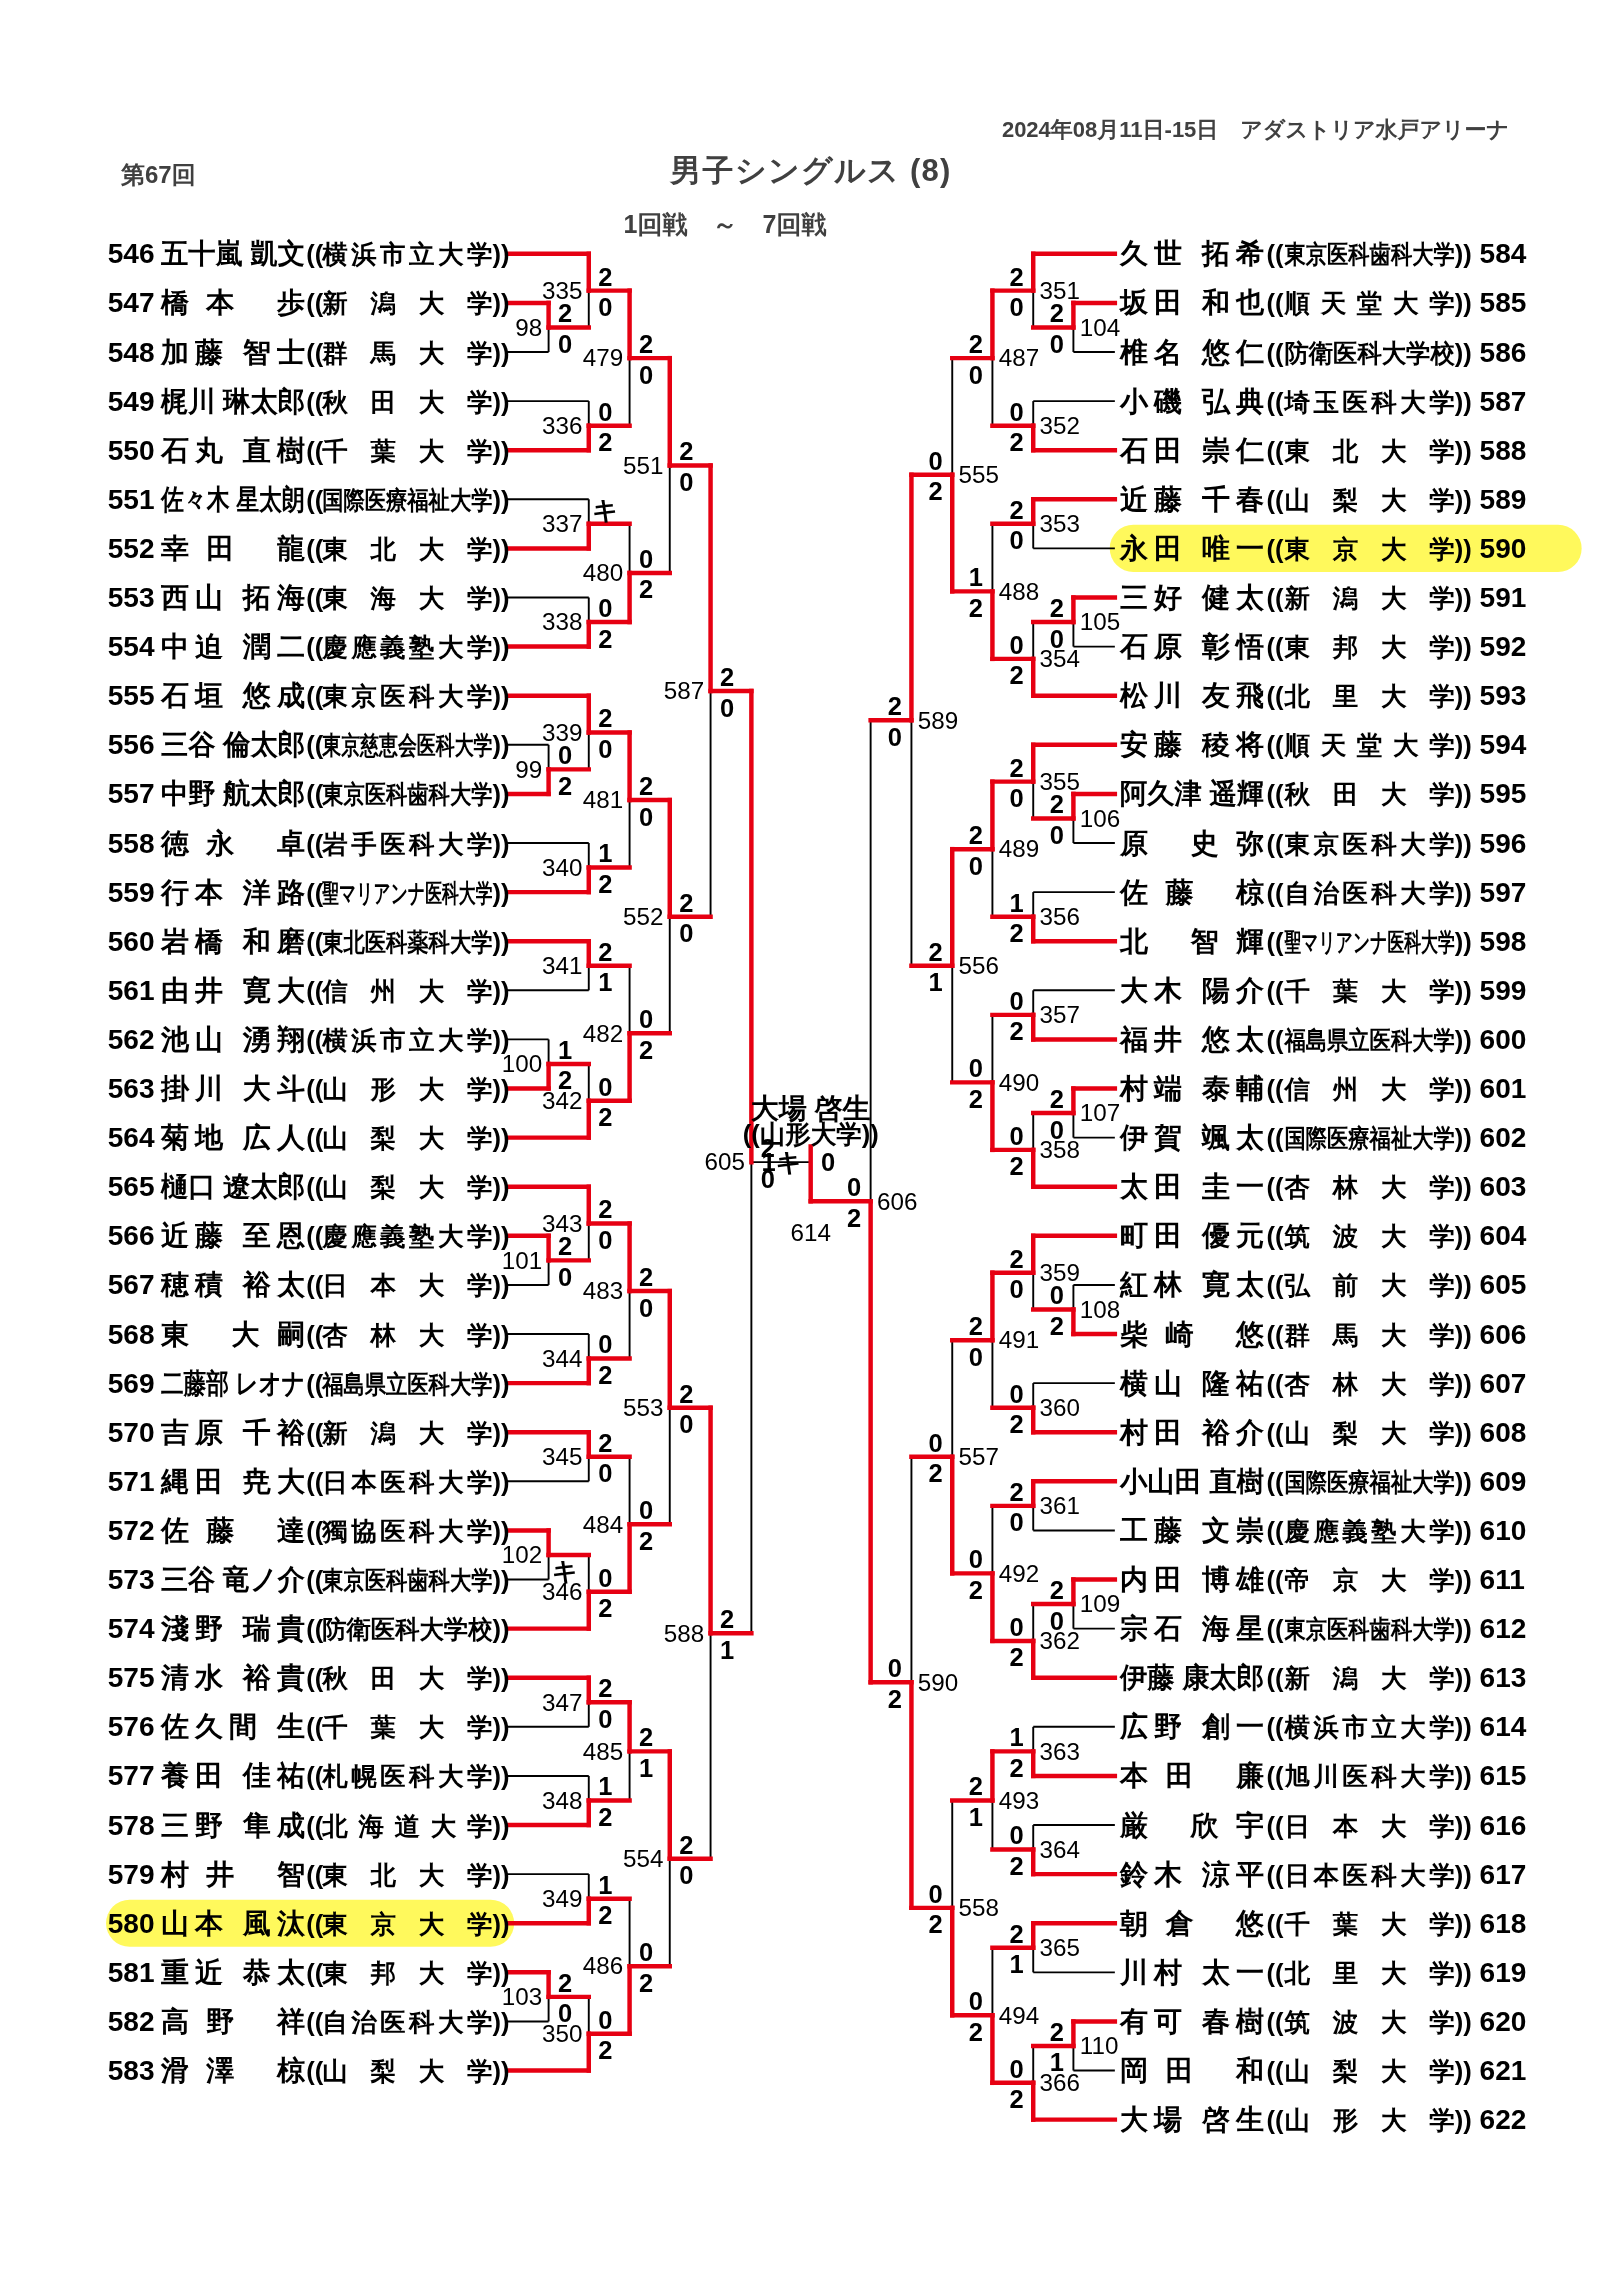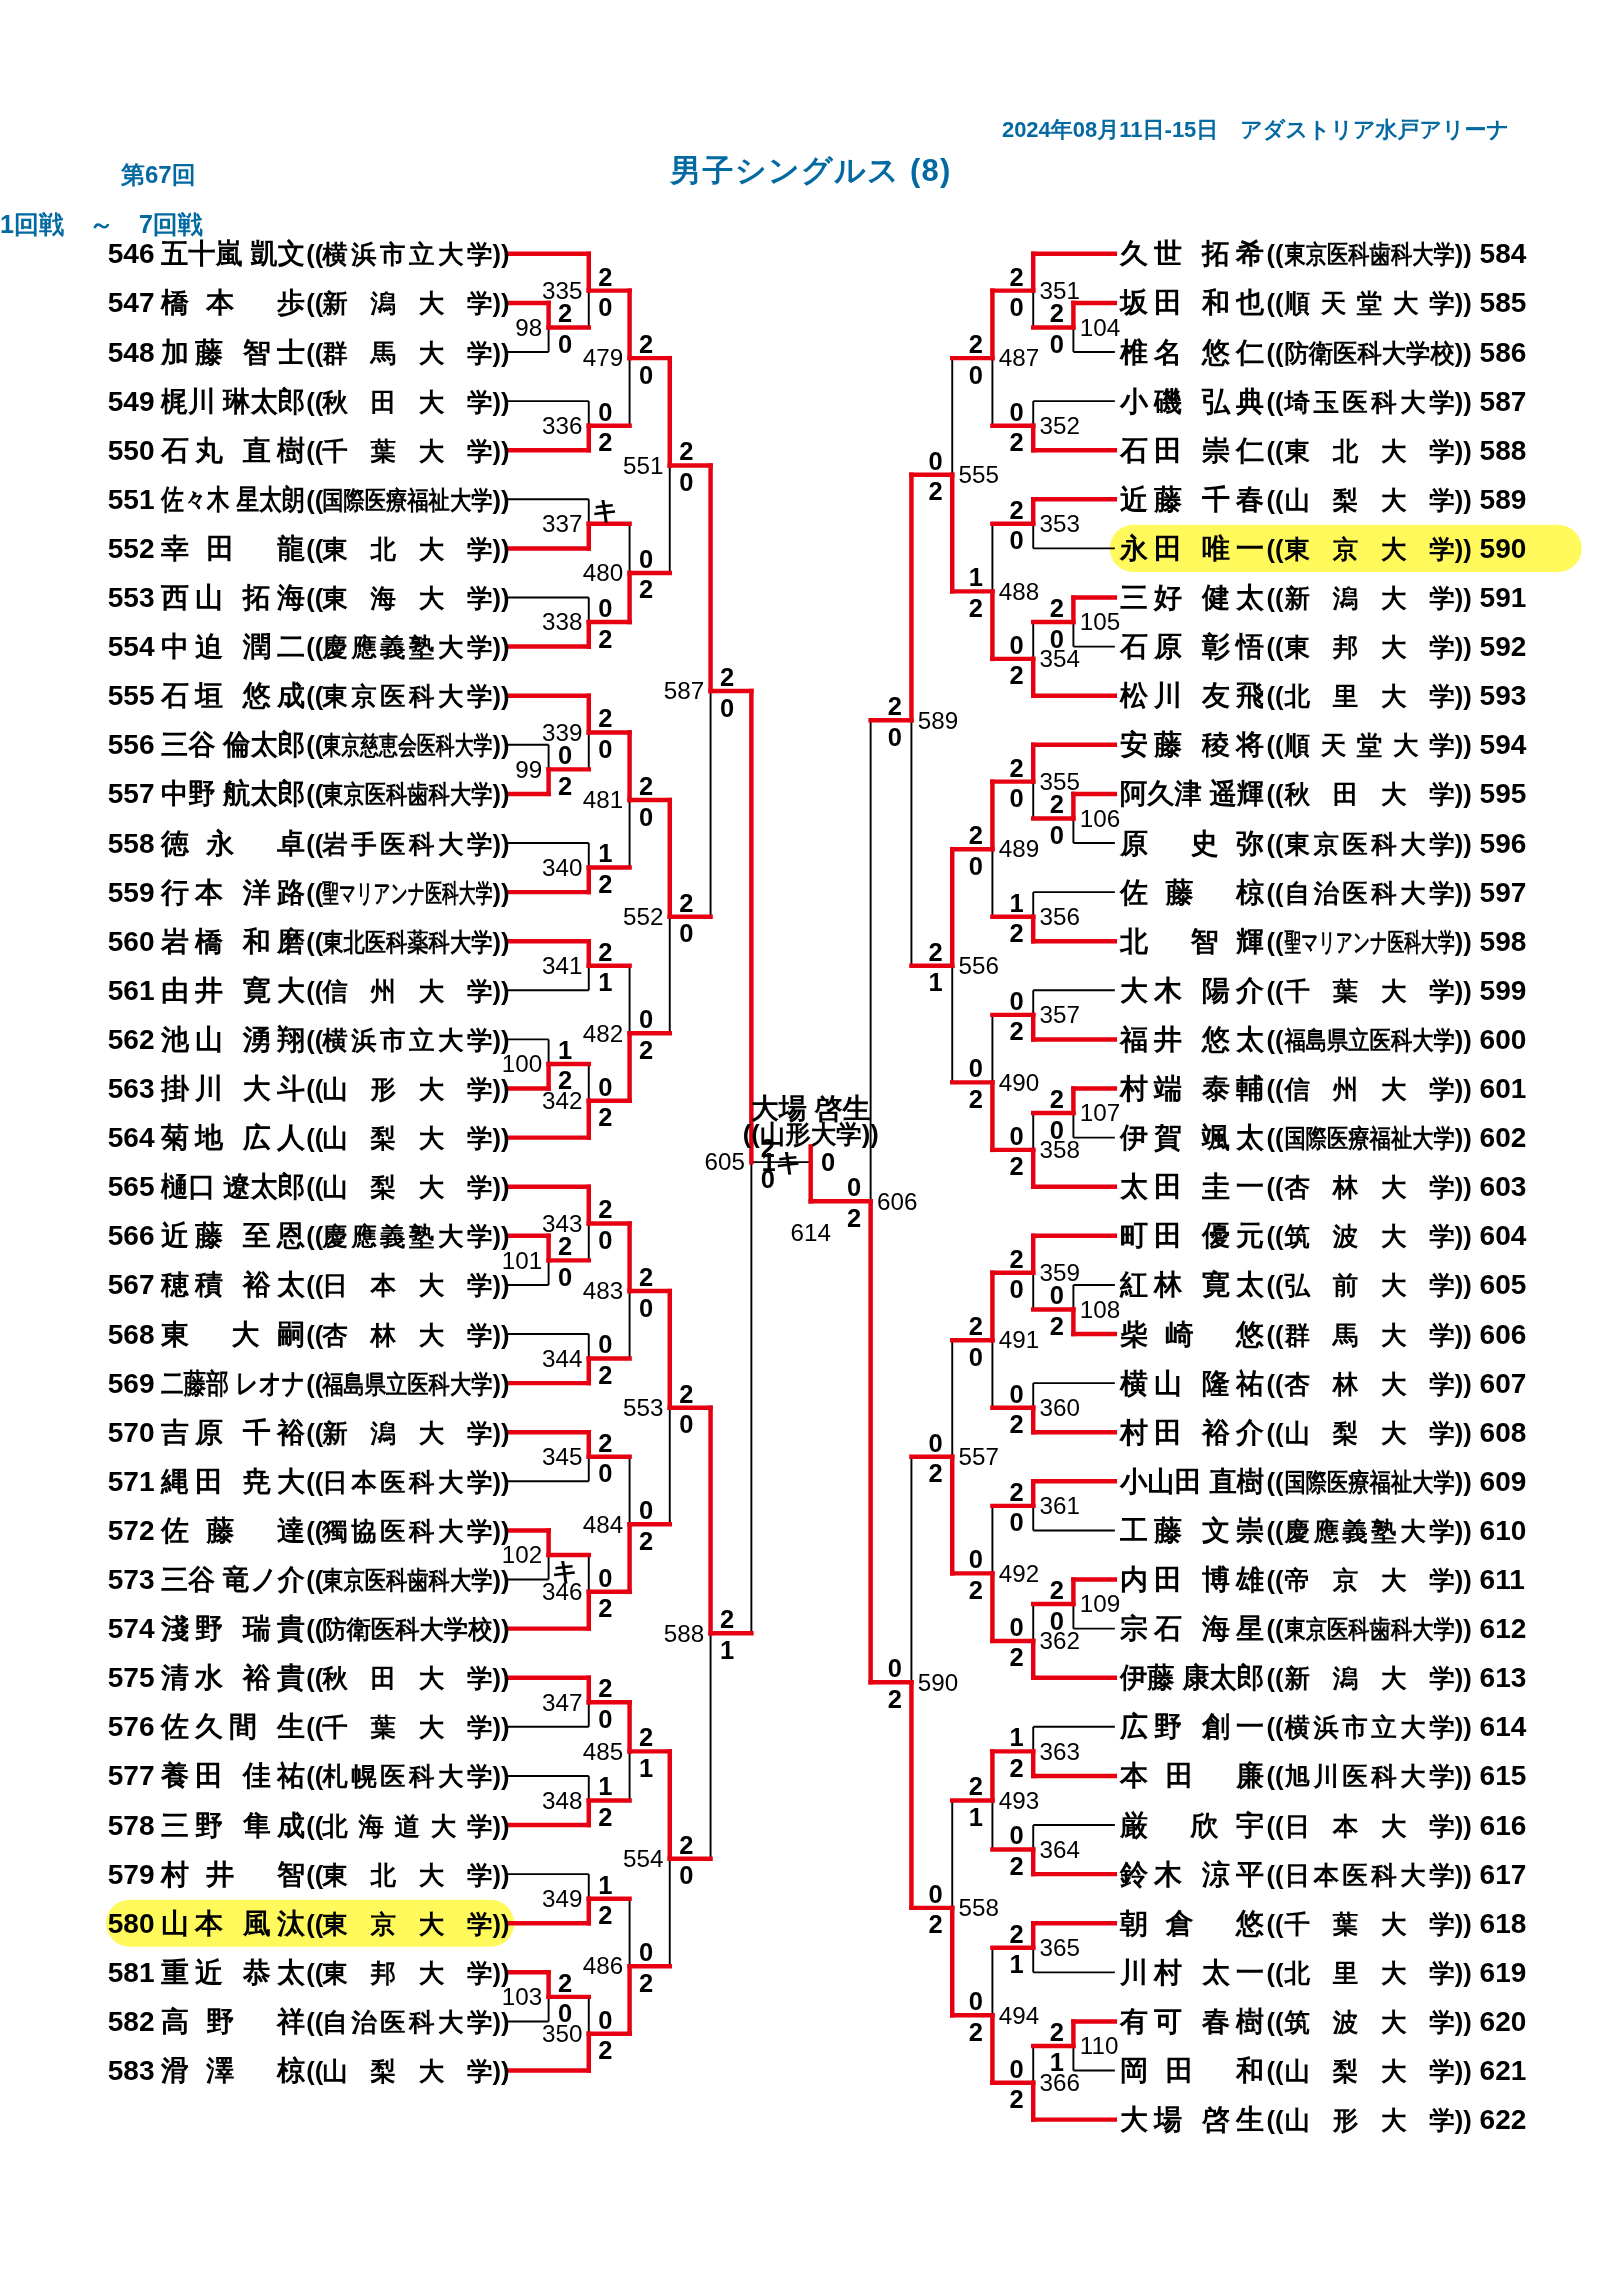--- a/index.html
+++ b/index.html
@@ -1,24 +1,24 @@
 <!DOCTYPE html>
 <html style="font-size:10.2px"><head>
 <meta charset="utf-8">
 <style>
   html,body{margin:0;padding:0;background:#888;}
   .sheet{
     position:relative;width:1622px;height:2295px;background:#ffffff;
     font-family:"Liberation Sans","DejaVu Sans",sans-serif;overflow:hidden;
   }
-  .hdr{position:absolute;color:#0369a1;white-space:pre;}
+  .hdr{position:absolute;color:#404040;white-space:pre;}
   .hdr-edition{left:121px;top:159px;font-size:24px;font-weight:bold;}
   .hdr-date{left:893px;top:115px;width:616px;text-align:right;font-size:22px;font-weight:bold;}
   .hdr-title{left:0;top:142px;width:1622px;text-align:center;font-size:31px;font-weight:bold;letter-spacing:1.3px;margin-top:8px;}
-  .hdr-sub{left:0;top:208px;width:1450px;text-align:left;font-size:25px;font-weight:bold;}
+  .hdr-sub{left:0;top:208px;width:1450px;text-align:center;font-size:25px;font-weight:bold;}
   svg{position:absolute;left:0;top:0;}
   svg text{fill:#000;font-family:"Liberation Sans","DejaVu Sans",sans-serif;}
 </style>
 </head>
 <body>
 
 <div class="sheet">
   <div class="hdr hdr-edition">第67回</div>
   <div class="hdr hdr-date">2024年08月11日-15日　アダストリア水戸アリーナ</div>
   <div class="hdr hdr-title">男子シングルス (8)</div>

